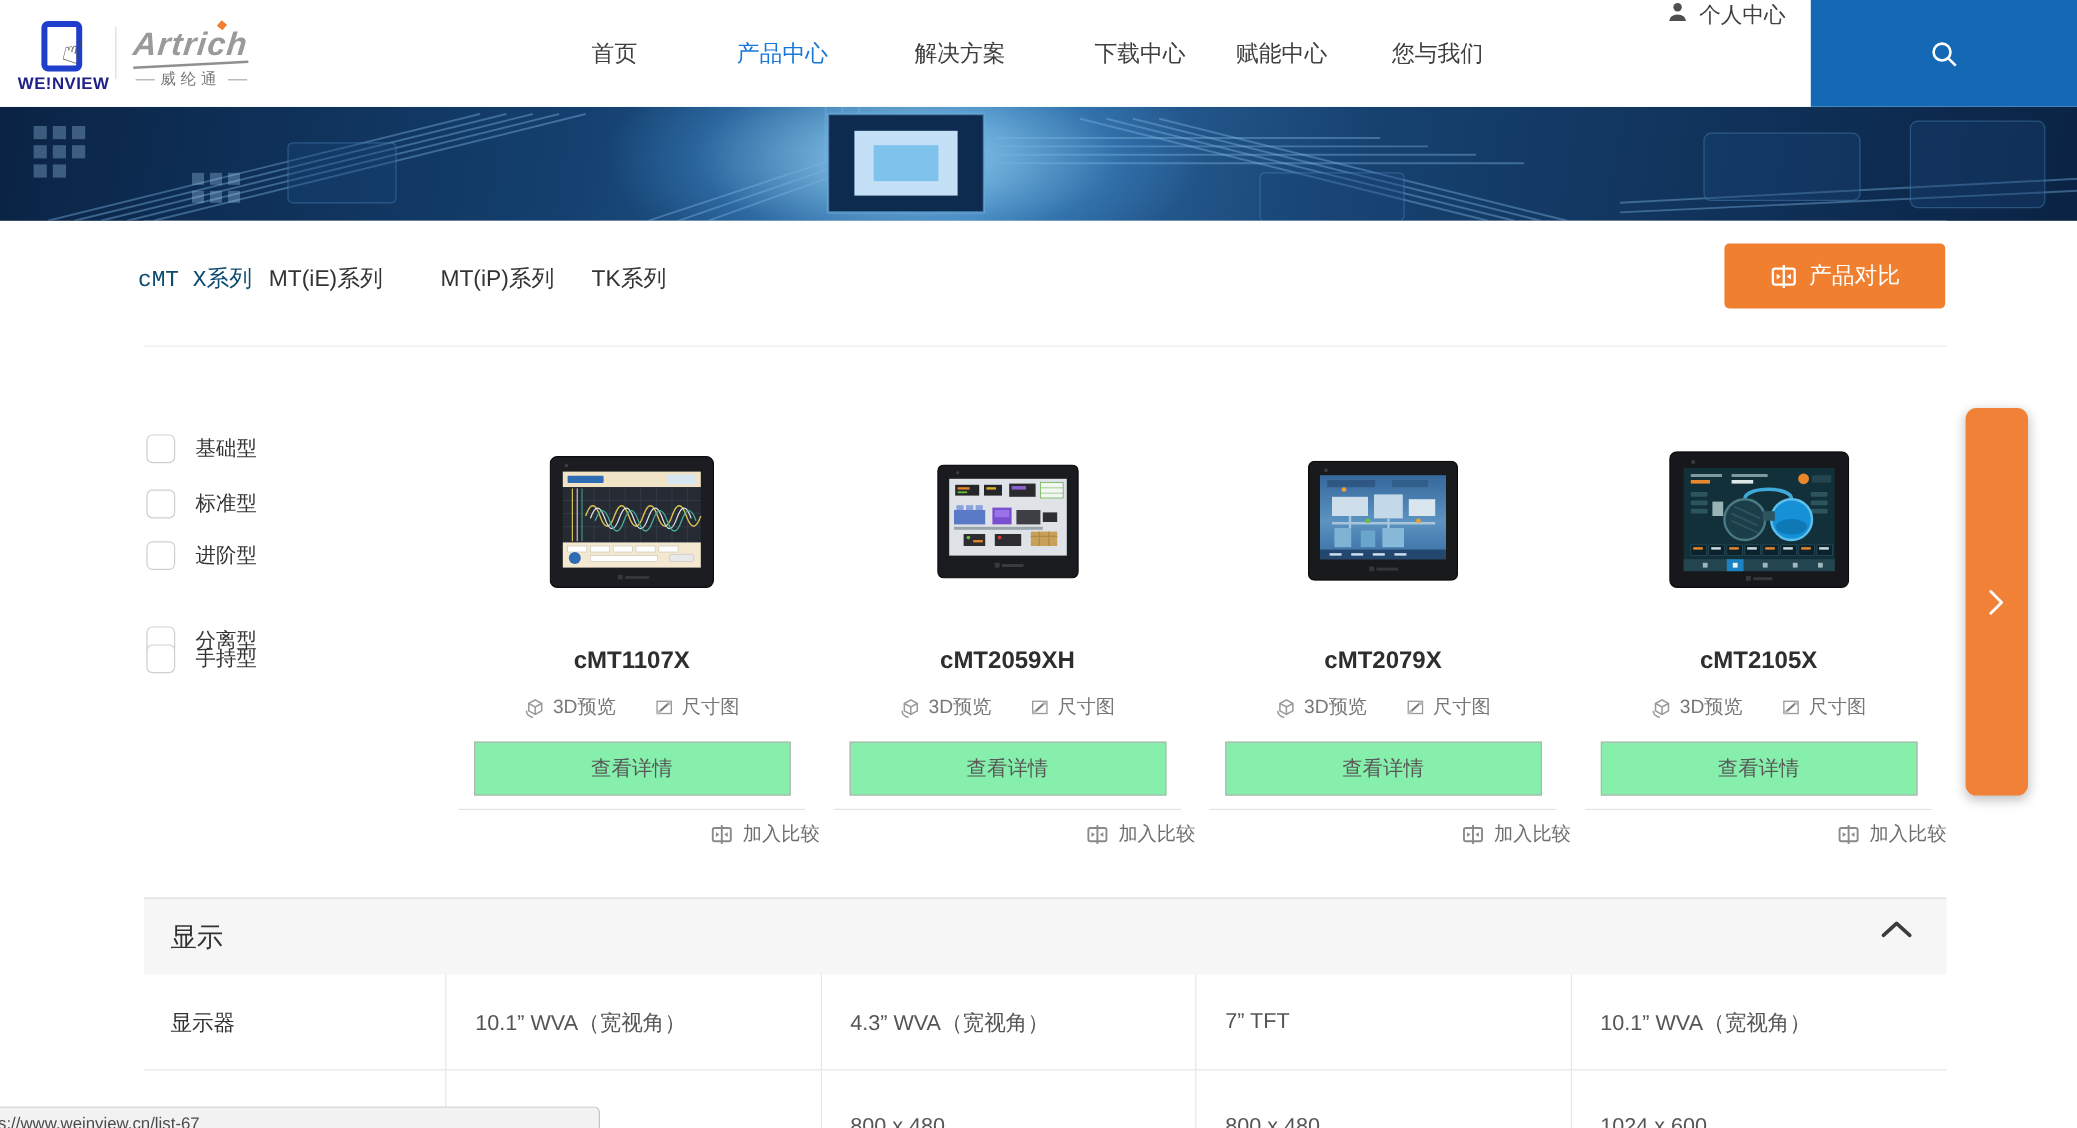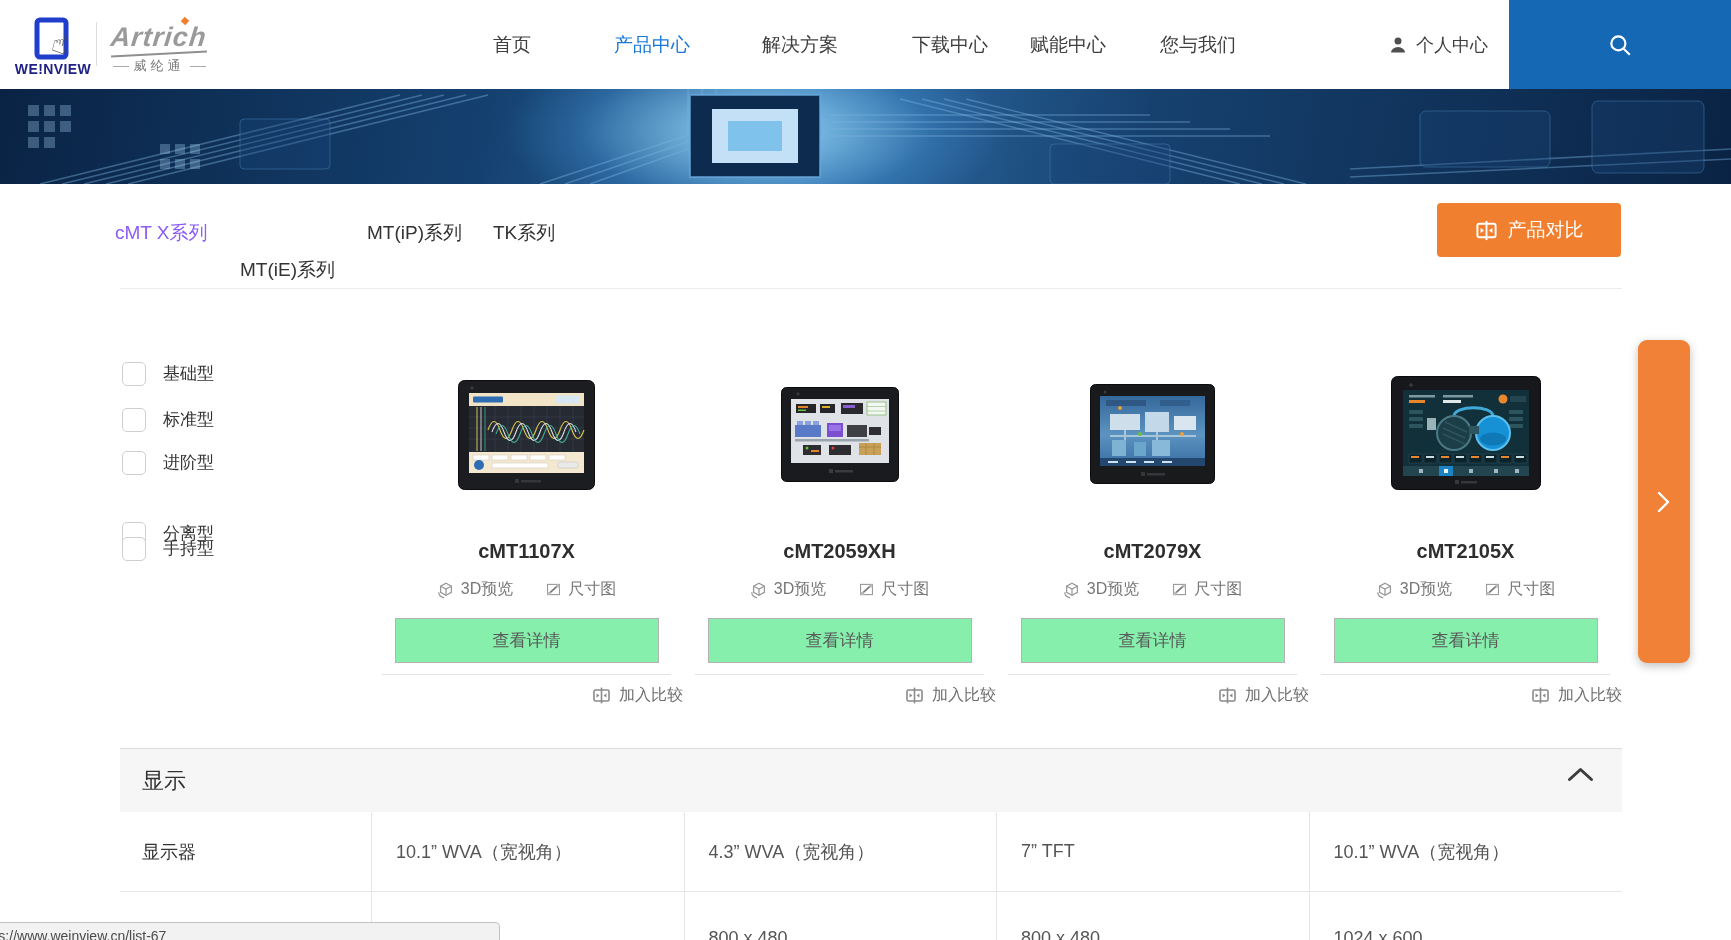--- a/index.html
+++ b/index.html
@@ -14,34 +14,34 @@
   .logo-word{position:absolute;left:12px;top:61px;width:82px;text-align:center;font-size:14px;font-weight:bold;letter-spacing:.4px;color:#1f2186;}
   .hdr-div{position:absolute;left:96px;top:22px;width:1px;height:44px;background:#ddd;}
   .brand{position:absolute;left:104px;top:22px;width:110px;text-align:center;}
   .brand-name{font-style:italic;font-weight:bold;font-size:27px;letter-spacing:1px;color:#9a9a9a;display:inline-block;transform:skewX(-6deg);position:relative;}
   .brand-spark{position:absolute;right:26px;top:-4px;width:6px;height:6px;background:#f0802f;transform:rotate(40deg);}
   .brand-line{width:96px;height:2px;background:#8f8f8f;margin:0 auto;transform:rotate(-3deg);}
   .brand-sub{margin-top:2px;font-size:13px;letter-spacing:4px;color:#7a7a7a;display:flex;align-items:center;justify-content:center;gap:5px;}
   .brand-sub i{display:block;width:16px;height:1px;background:#aaa;}
   .nav-item{position:absolute;top:0;height:89px;display:flex;align-items:center;transform:translateX(-50%);font-size:19px;color:#3f3f3f;cursor:pointer;white-space:nowrap;}
   .nav-item.active{color:#1778d9;}
-  .user-entry{position:absolute;left:1388px;top:0;height:89px;display:flex;align-items:center;gap:8px;font-size:18px;color:#3f3f3f;cursor:pointer;}
+  .user-entry{position:absolute;left:1388px;top:0;height:89px;display:flex;align-items:flex-start;gap:8px;font-size:18px;color:#3f3f3f;cursor:pointer;}
   .search-box{position:absolute;left:1509px;top:0;width:222px;height:89px;background:#1569b4;display:flex;align-items:center;justify-content:center;cursor:pointer;}
 
   
   .hero{position:absolute;left:0;top:89px;width:1731px;height:95px;overflow:hidden;
     background:
       radial-gradient(320px 130px at 755px 42px, rgba(160,225,255,.9), rgba(70,150,215,.32) 55%, rgba(20,70,130,0) 78%),
       linear-gradient(100deg,#0a2344 0%,#14406f 28%,#2f6ca6 47%,#16416f 66%,#0a2344 100%);}
   .hero-art{position:absolute;left:0;top:0;}
 
   
   .tabbar{position:absolute;left:120px;top:184px;width:1502px;height:104px;border-bottom:1px solid #ededed;background:#fff;}
   .ser-tab{position:absolute;top:36px;height:26px;line-height:26px;font-size:19px;color:#333;cursor:pointer;white-space:nowrap;}
-  .ser-tab.active{color:#8b5cf6;}
+  .ser-tab.active{color:#0c4a6e;font-family:Liberation Mono, monospace;}
   .cmp-btn{position:absolute;left:1317px;top:19px;width:184px;height:54px;background:#f0802f;border-radius:4px;display:flex;align-items:center;justify-content:center;gap:10px;color:#fff;font-size:19px;cursor:pointer;}
 
   
   .filter-row{position:absolute;left:122px;height:24px;display:flex;align-items:flex-start;cursor:pointer;}
   .cbx{width:22px;height:22px;border:1px solid #cfcfcf;border-radius:5px;background:#fff;}
   .filter-label{margin-left:17px;font-size:17px;color:#333;}
 
   
   .card{position:absolute;top:372px;width:313px;}
   .imgwrap{height:118px;display:flex;align-items:flex-end;justify-content:center;cursor:pointer;}
@@ -166,21 +166,21 @@
         <rect x="1420" y="22" width="130" height="56" rx="6"></rect>
         <rect x="1592" y="12" width="112" height="72" rx="6"></rect>
         <rect x="240" y="30" width="90" height="50" rx="4"></rect>
         <rect x="1050" y="55" width="120" height="40" rx="4"></rect>
       </g>
     </svg>
   </div>
 
   <div class="tabbar">
     <div class="ser-tab active" style="left:-5px;">cMT X系列</div>
-    <div class="ser-tab" style="left:120px;margin-top:37px;">MT(iE)系列</div>
+    <div class="ser-tab" style="left:104px;">MT(iE)系列</div>
     <div class="ser-tab" style="left:247px;">MT(iP)系列</div>
     <div class="ser-tab" style="left:373px;">TK系列</div>
     <div class="cmp-btn">
       <svg width="23" height="23" viewBox="0 0 24 24" stroke="#fff" fill="none" stroke-width="2">
         <rect x="2.5" y="5" width="19" height="14" rx="2"></rect>
         <line x1="12" y1="2" x2="12" y2="22"></line>
         <polygon points="5.8,9.5 9.4,12 5.8,14.5" fill="#fff" stroke="none"></polygon>
         <polygon points="18.2,9.5 14.6,12 18.2,14.5" fill="#fff" stroke="none"></polygon>
       </svg>
       <span>产品对比</span>

